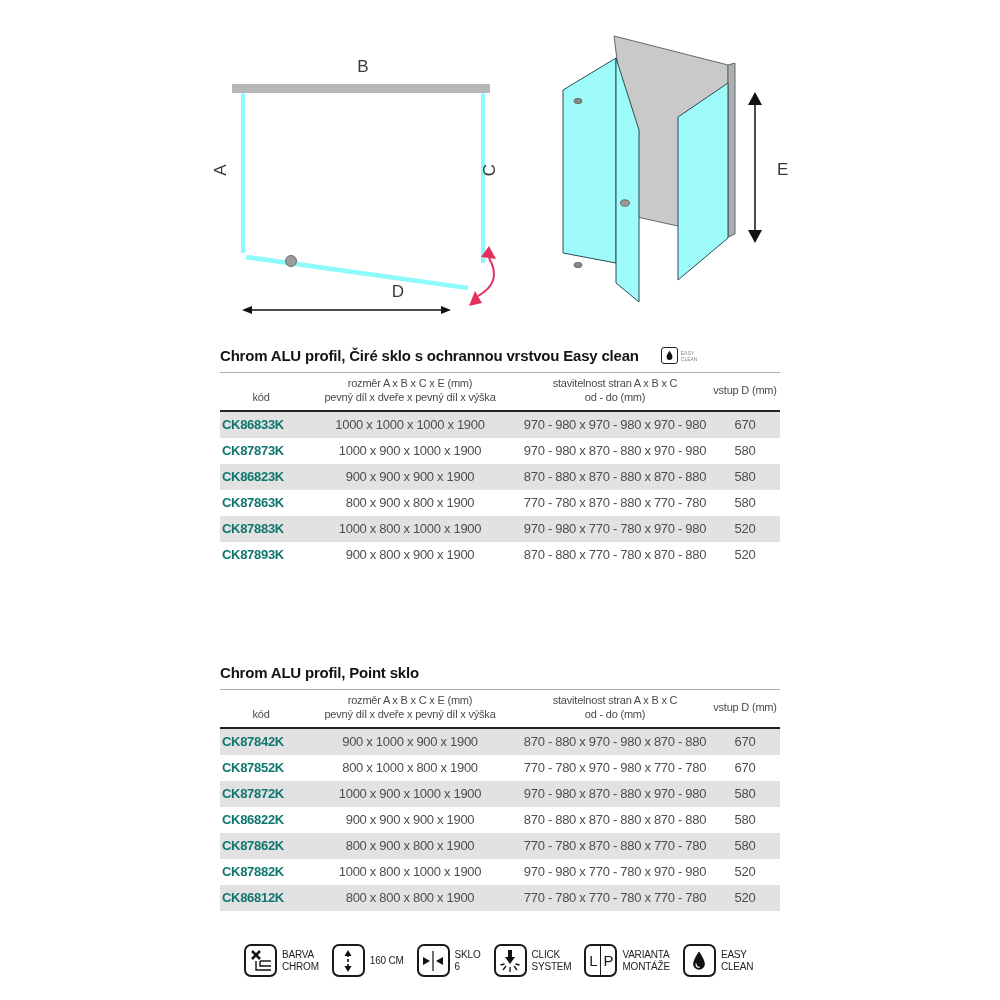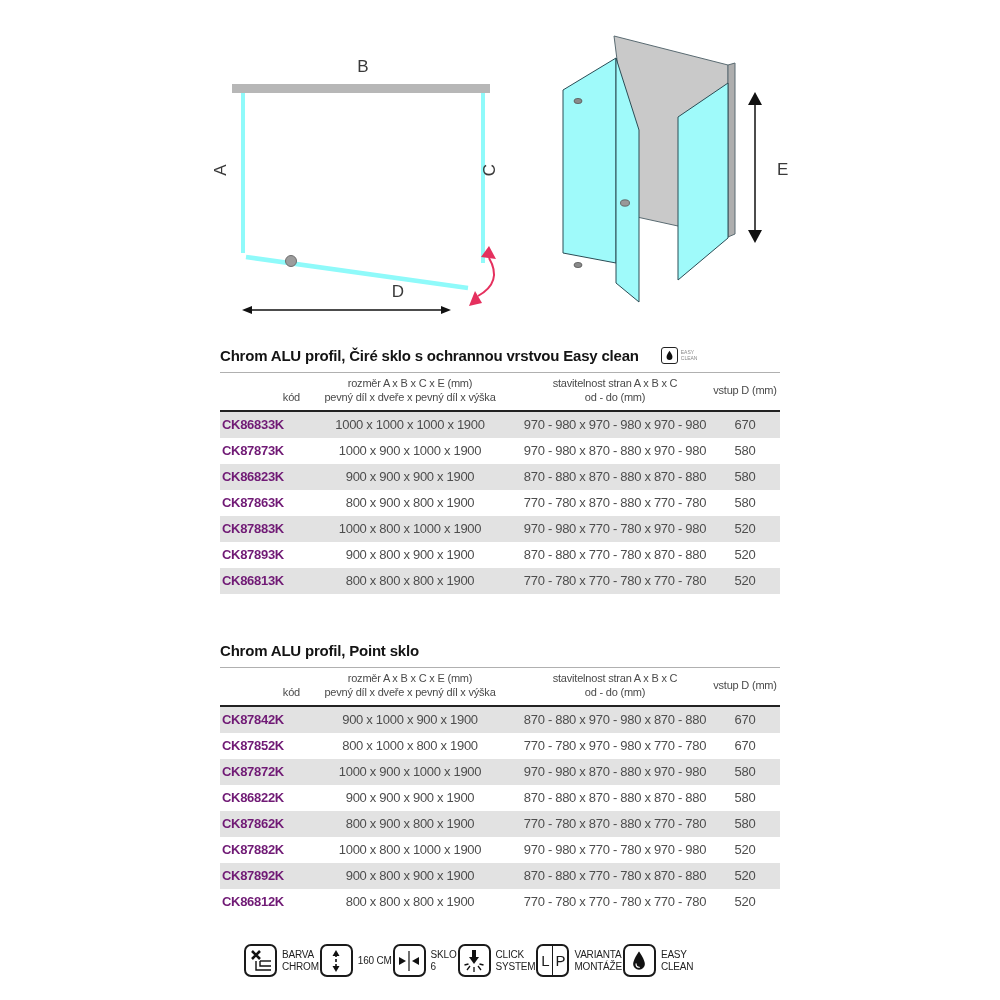--- a/index.html
+++ b/index.html
@@ -7,47 +7,47 @@
         font-family:"Liberation Sans",sans-serif;color:#222;}
 
   
   .diagram-2d{position:absolute;left:190px;top:20px;}
   .diagram-3d{position:absolute;left:545px;top:12px;}
   .dia-label{font-size:17px;fill:#3a3a3a;font-family:"Liberation Sans",sans-serif;}
 
   
   .section{position:absolute;left:220px;width:560px;}
   .section-1{top:346px;}
-  .section-2{top:641px;}
-  .section-title{display:flex;align-items:center;gap:22px;font-size:15px;font-weight:bold;
+  .section-2{top:663px;}
+  .section-title{display:flex;align-items:flex-end;gap:22px;font-size:15px;font-weight:bold;
                  color:#141414;letter-spacing:-0.2px;height:18px;}
   .mini-badge{display:flex;align-items:center;gap:3px;}
   .mini-badge-box{width:15px;height:15px;border:1.5px solid #222;border-radius:3px;
                   display:flex;align-items:center;justify-content:center;}
   .mini-badge-text{font-size:5px;font-weight:normal;color:#888;line-height:1.2;letter-spacing:0;}
   .mini-badge-text span{display:block;}
 
   table.spec{width:560px;border-collapse:collapse;table-layout:fixed;margin-top:8px;}
   table.spec col.c-kod{width:80px;}
   table.spec col.c-rozmer{width:220px;}
   table.spec col.c-stav{width:190px;}
   table.spec col.c-vstup{width:70px;}
   table.spec thead th{font-weight:normal;font-size:11px;color:#4a4a4a;line-height:1.3;
                       padding:3px 0 5px 0;border-top:1px solid #b0b0b0;border-bottom:2px solid #222;
                       text-align:center;letter-spacing:-0.2px;vertical-align:middle;}
-  table.spec thead th.h-kod{text-align:right;vertical-align:bottom;padding-left:2px;}
+  table.spec thead th.h-kod{text-align:center;vertical-align:bottom;padding-left:2px;}
   table.spec thead th div{display:block;}
   table.spec tbody td{font-size:13px;height:26px;padding:0;text-align:center;color:#4d4d4d;
                       letter-spacing:-0.3px;}
-  table.spec tbody td.col-kod{text-align:left;font-weight:bold;color:#701a75;padding-left:2px;}
+  table.spec tbody td.col-kod{text-align:left;font-weight:bold;color:#0f766e;padding-left:2px;}
   table.spec tbody tr:nth-child(odd){background:#e2e2e2;}
   table.spec tbody tr:nth-child(even){background:#ffffff;}
 
   
-  .badges{position:absolute;left:225px;top:944px;display:flex;align-items:flex-end;gap:1px;padding-left:19px;}
+  .badges{position:absolute;left:225px;top:944px;display:flex;align-items:flex-end;gap:13px;padding-left:19px;}
   .badge{display:flex;align-items:center;gap:5px;}
   .badge-box{width:33px;height:33px;border:2px solid #1a1a1a;border-radius:7px;box-sizing:border-box;
              display:flex;align-items:center;justify-content:center;background:#fff;position:relative;}
   .badge-label{font-size:10px;color:#222;line-height:1.15;letter-spacing:-0.2px;}
   .badge-label span{display:block;}
   .lp-wrap{display:flex;align-items:stretch;height:100%;width:100%;}
   .lp-wrap .lp-letter{flex:1;display:flex;align-items:center;justify-content:center;
                       font-size:15px;color:#1a1a1a;}
   .lp-divider{width:1px;background:#1a1a1a;}
 </style>
@@ -161,26 +161,20 @@
             <td class="col-rozmer">1000 x 800 x 1000 x 1900</td>
             <td class="col-stavitelnost">970 - 980 x 770 - 780 x 970 - 980</td>
             <td class="col-vstup">520</td>
           </tr>
           <tr>
             <td class="col-kod">CK87893K</td>
             <td class="col-rozmer">900 x 800 x 900 x 1900</td>
             <td class="col-stavitelnost">870 - 880 x 770 - 780 x 870 - 880</td>
             <td class="col-vstup">520</td>
           </tr>
-          <tr>
-            <td class="col-kod">CK86813K</td>
-            <td class="col-rozmer">800 x 800 x 800 x 1900</td>
-            <td class="col-stavitelnost">770 - 780 x 770 - 780 x 770 - 780</td>
-            <td class="col-vstup">520</td>
-          </tr>
         </tbody>
     </table>
   </div>
 
   <div class="section section-2">
     <div class="section-title">
       <span>Chrom ALU profil, Point sklo</span>
     </div>
     <table class="spec">
       <colgroup>
@@ -234,26 +228,20 @@
             <td class="col-stavitelnost">770 - 780 x 870 - 880 x 770 - 780</td>
             <td class="col-vstup">580</td>
           </tr>
           <tr>
             <td class="col-kod">CK87882K</td>
             <td class="col-rozmer">1000 x 800 x 1000 x 1900</td>
             <td class="col-stavitelnost">970 - 980 x 770 - 780 x 970 - 980</td>
             <td class="col-vstup">520</td>
           </tr>
           <tr>
-            <td class="col-kod">CK87892K</td>
-            <td class="col-rozmer">900 x 800 x 900 x 1900</td>
-            <td class="col-stavitelnost">870 - 880 x 770 - 780 x 870 - 880</td>
-            <td class="col-vstup">520</td>
-          </tr>
-          <tr>
             <td class="col-kod">CK86812K</td>
             <td class="col-rozmer">800 x 800 x 800 x 1900</td>
             <td class="col-stavitelnost">770 - 780 x 770 - 780 x 770 - 780</td>
             <td class="col-vstup">520</td>
           </tr>
         </tbody>
     </table>
   </div>
 
   <div class="badges">

